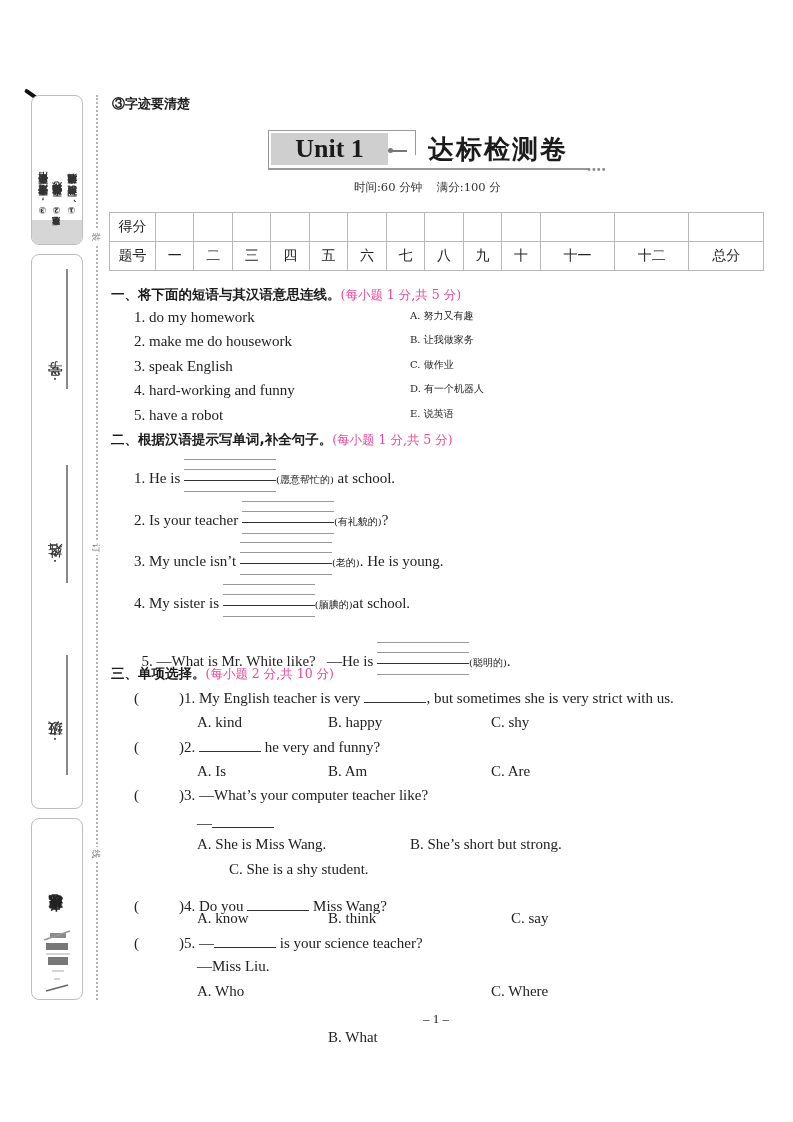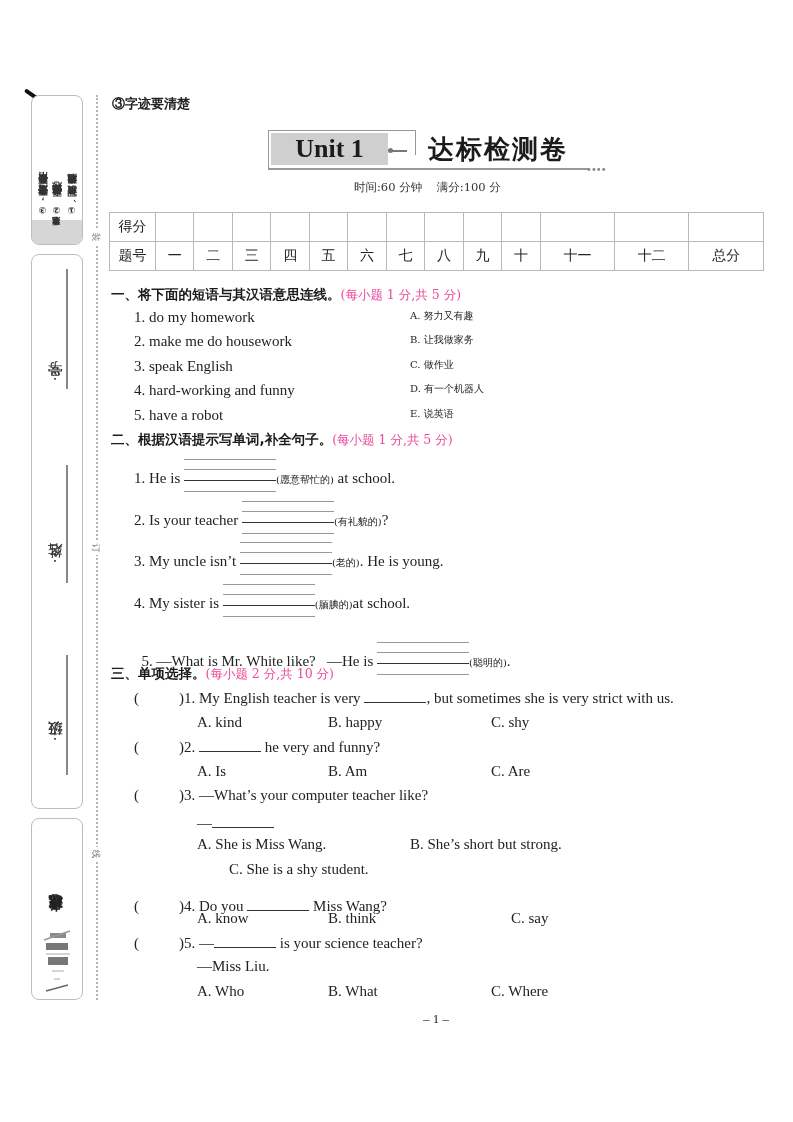--- a/index.html
+++ b/index.html
@@ -288,16 +288,16 @@
 </div>
 <div class="line" style="left:197px;top:910px;">A. know</div>
 <div class="line" style="left:328px;top:910px;text-align:right;">B. think</div>
 <div class="line" style="left:491px;top:910px;margin-left:20px;">C. say</div>
 
 <div class="line" style="left:134px;top:934px;">
   <span>(</span><span class="paren"></span><span>)</span><span>5. </span><span>—</span><span class="underline" style="width:62px;"></span><span> is your science teacher?</span>
 </div>
 <div class="line" style="left:197px;top:958px;text-align:right;">—Miss Liu.</div>
 <div class="line" style="left:197px;top:983px;">A. Who</div>
-<div class="line" style="left:328px;top:983px;">B. What</div>
+<div class="line" style="left:328px;top:1029px;">B. What</div>
 <div class="line" style="left:491px;top:983px;">C. Where</div>
 
 <div class="line" style="left:423px;top:1011px;font-size:13px;">– 1 –</div>
 
 </body></html>

